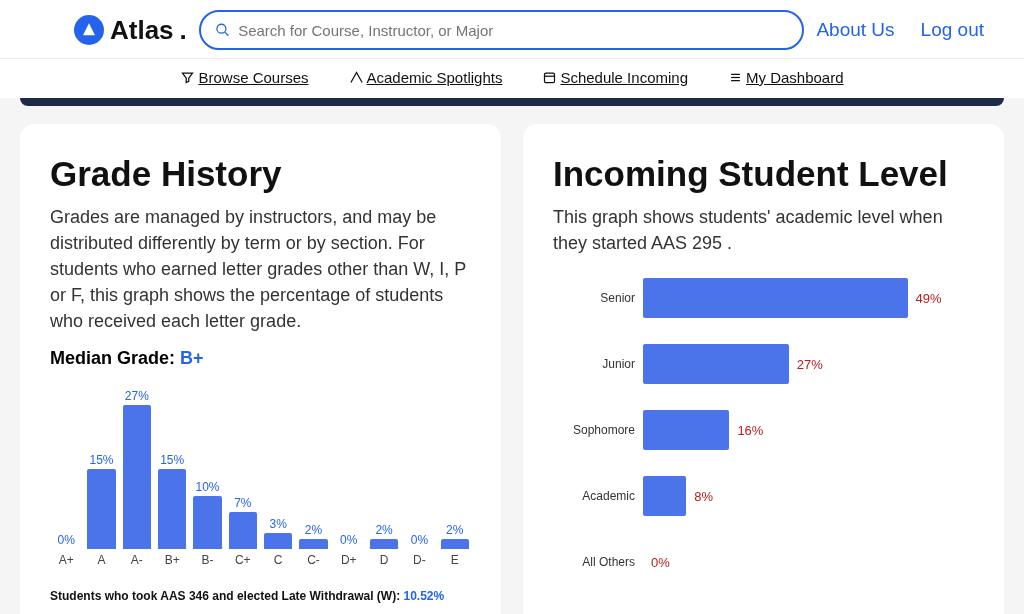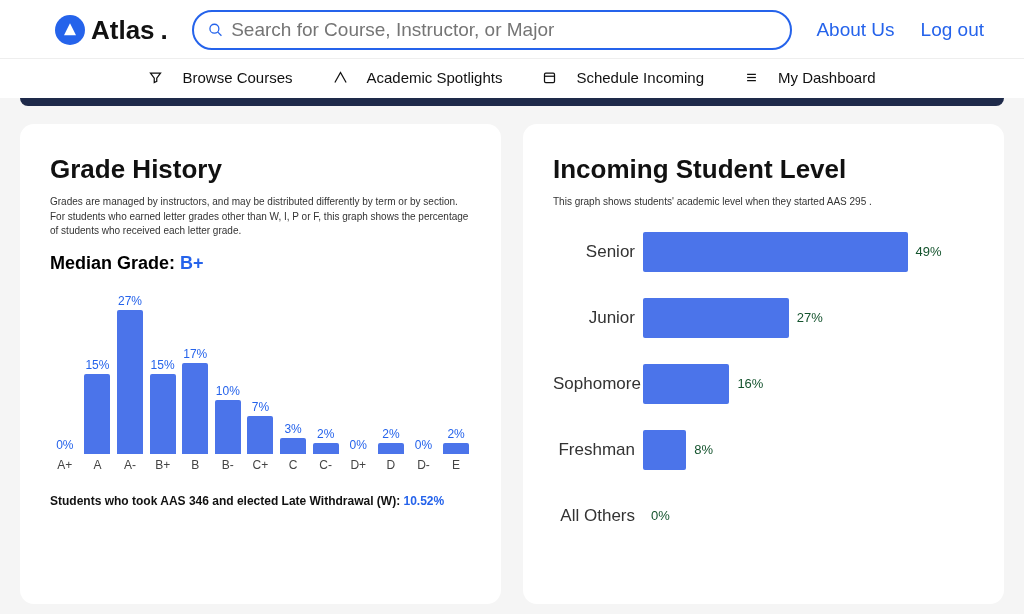--- a/index.html
+++ b/index.html
@@ -7,22 +7,22 @@
     font-family: -apple-system, BlinkMacSystemFont, "Segoe UI", Helvetica, Arial, sans-serif;
     background: #f5f5f5;
     width: 1024px;
     height: 614px;
     overflow: hidden;
   }
   .topbar {
     background: #fff;
     display: flex;
     align-items: center;
-    padding: 10px 40px 8px 55px;
-    gap: 24px;
+    padding: 10px 40px 8px 74px;
+    gap: 12px;
   }
   .logo {
     display: flex;
     align-items: center;
     gap: 6px;
     font-weight: 800;
     font-size: 26px;
     color: #111;
   }
   .logo-icon {
@@ -41,58 +41,58 @@
     height: 40px;
     display: flex;
     align-items: center;
     padding: 0 14px;
     gap: 8px;
   }
   .search-wrap svg { width: 16px; height: 16px; stroke: #2563eb; }
   .search-input {
     border: none;
     outline: none;
-    font-size: 19px;
+    font-size: 15px;
     width: 100%;
     color: #444;
   }
   .toplinks { display: flex; gap: 26px; }
   .toplinks a { color: #2563eb; font-size: 19px; text-decoration: none; }
   .menubar {
     background: #fff;
     border-top: 1px solid #eee;
     display: flex;
     justify-content: center;
     gap: 40px;
     padding: 10px 0 12px 0;
     font-size: 15px;
     color: #111;
   }
-  .menu-item { display: flex; align-items: center; gap: 19px; cursor: pointer; }
+  .menu-item { display: flex; align-items: center; gap: 3px; cursor: pointer; text-decoration: underline; }
   .menu-item svg { width: 15px; height: 15px; stroke: #111; }
   .darkstrip {
     background: #1e2a4a;
     height: 8px;
     margin: 0 20px;
     border-radius: 0 0 14px 14px;
   }
   .content {
     display: flex;
     gap: 22px;
     padding: 18px 20px 0 20px;
   }
   .card {
     background: #fff;
     border-radius: 14px;
     padding: 30px 30px 22px 30px;
     flex: 1;
     min-height: 480px;
   }
-  .card h2 { font-size: 26px; font-weight: 800; color: #111; margin-bottom: 10px; }
-  .card p.desc { font-size: 10px; color: #333; line-height: 1.45; margin-bottom: 14px; }
+  .card h2 { font-size: 35px; font-weight: 800; color: #111; margin-bottom: 10px; }
+  .card p.desc { font-size: 18px; color: #333; line-height: 1.45; margin-bottom: 14px; }
   .median { font-size: 18px; font-weight: 800; margin-bottom: 6px; }
   .median .val { color: #2563eb; }
   
   .barchart {
     display: flex;
     align-items: flex-end;
     height: 190px;
     gap: 3px;
     margin-top: 8px;
   }
@@ -114,32 +114,32 @@
   
   .hchart { margin-top: 22px; }
   .hrow {
     display: flex;
     align-items: center;
     margin-bottom: 26px;
   }
   .hrow .lab {
     width: 90px;
     text-align: right;
-    font-size: 17px;
+    font-size: 12px;
     color: #333;
     padding-right: 8px;
   }
   .hrow .hbar {
     height: 40px;
     background: #4b74ea;
     border-radius: 2px;
   }
   .hrow .hval {
     font-size: 13px;
-    color: #14532d;
+    color: #b91c1c;
     margin-left: 8px;
   }
 </style>
 </head>
 <body>
 
 <div class="topbar">
   <div class="logo">
     <span class="logo-icon">
       <svg viewBox="0 0 24 24">
@@ -217,25 +217,20 @@
           <div class="barlabel-top">27%</div>
           <div class="bar" style="height: 144px;"></div>
           <div class="barlabel-bot">A-</div>
         </div>
         <div class="barcol">
           <div class="barlabel-top">15%</div>
           <div class="bar" style="height: 80px;"></div>
           <div class="barlabel-bot">B+</div>
         </div>
         <div class="barcol">
-          <div class="barlabel-top">17%</div>
-          <div class="bar" style="height: 90.6667px;"></div>
-          <div class="barlabel-bot">B</div>
-        </div>
-        <div class="barcol">
           <div class="barlabel-top">10%</div>
           <div class="bar" style="height: 53.3333px;"></div>
           <div class="barlabel-bot">B-</div>
         </div>
         <div class="barcol">
           <div class="barlabel-top">7%</div>
           <div class="bar" style="height: 37.3333px;"></div>
           <div class="barlabel-bot">C+</div>
         </div>
         <div class="barcol">
@@ -287,21 +282,21 @@
           <div class="lab">Junior</div>
           <div class="hbar" style="width: 145.8px;"></div>
           <div class="hval">27%</div>
         </div>
         <div class="hrow">
           <div class="lab">Sophomore</div>
           <div class="hbar" style="width: 86.4px;"></div>
           <div class="hval">16%</div>
         </div>
         <div class="hrow">
-          <div class="lab">Freshman</div>
+          <div class="lab">Academic</div>
           <div class="hbar" style="width: 43.2px;"></div>
           <div class="hval">8%</div>
         </div>
         <div class="hrow">
           <div class="lab">All Others</div>
           <div class="hbar" style="width: 0px;"></div>
           <div class="hval">0%</div>
         </div>
       </div>
   </div>

